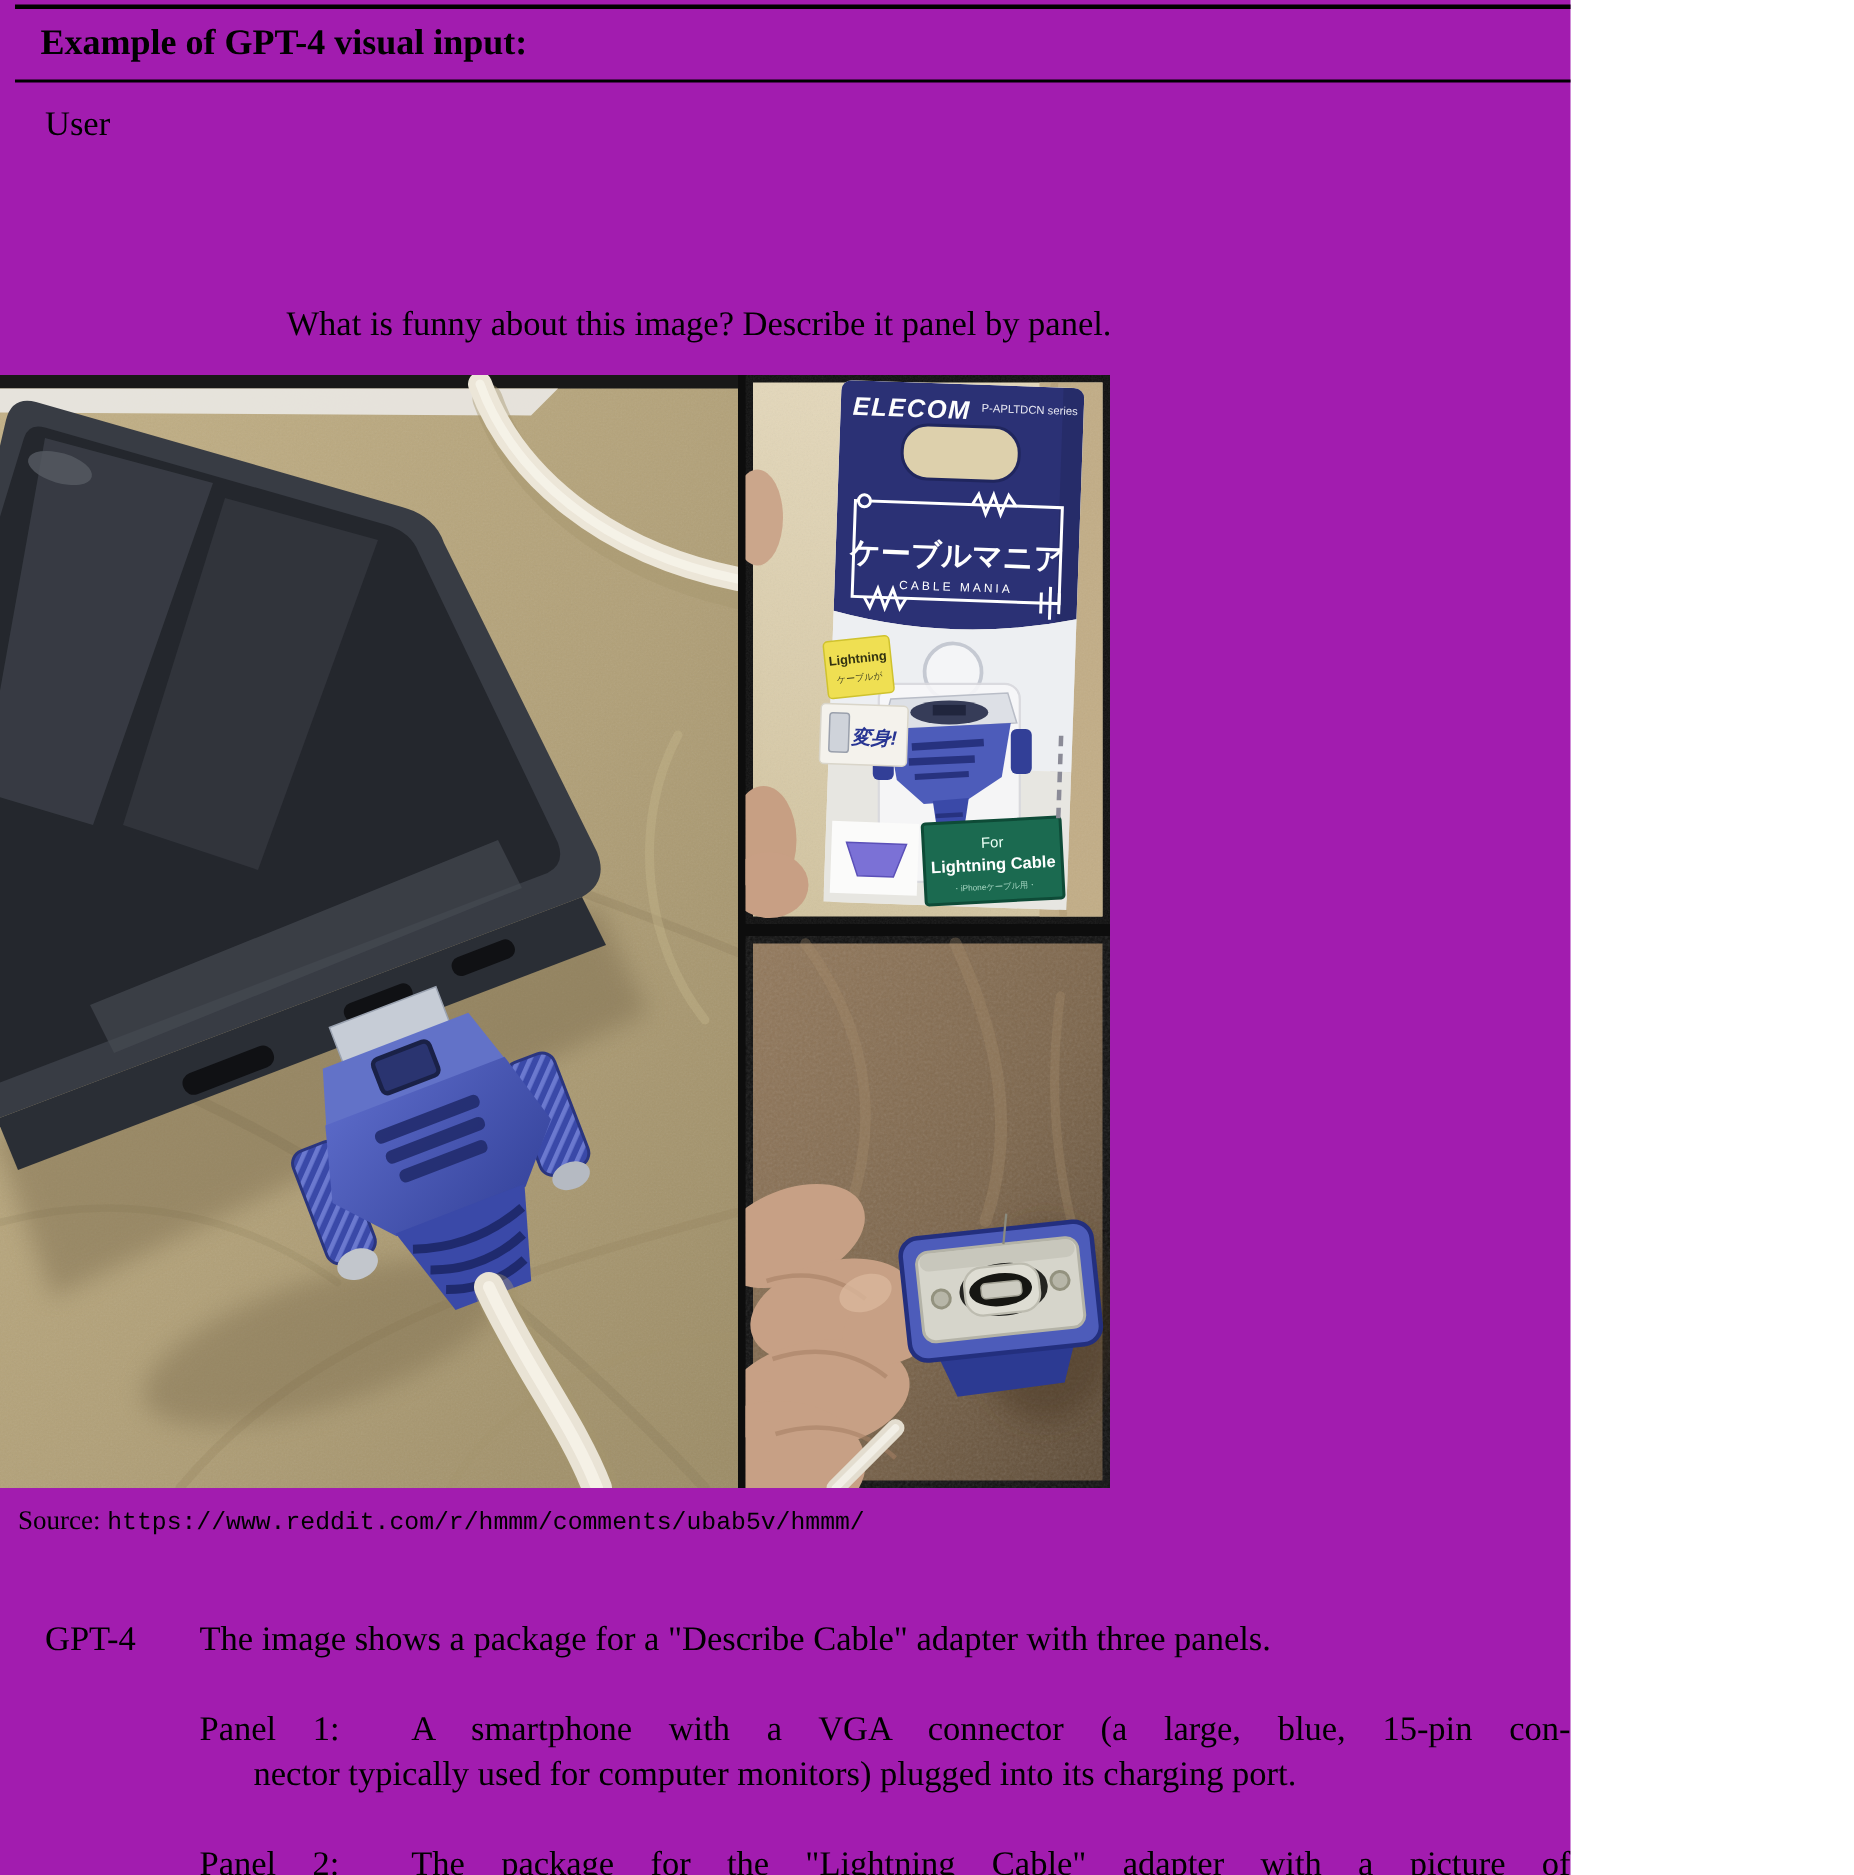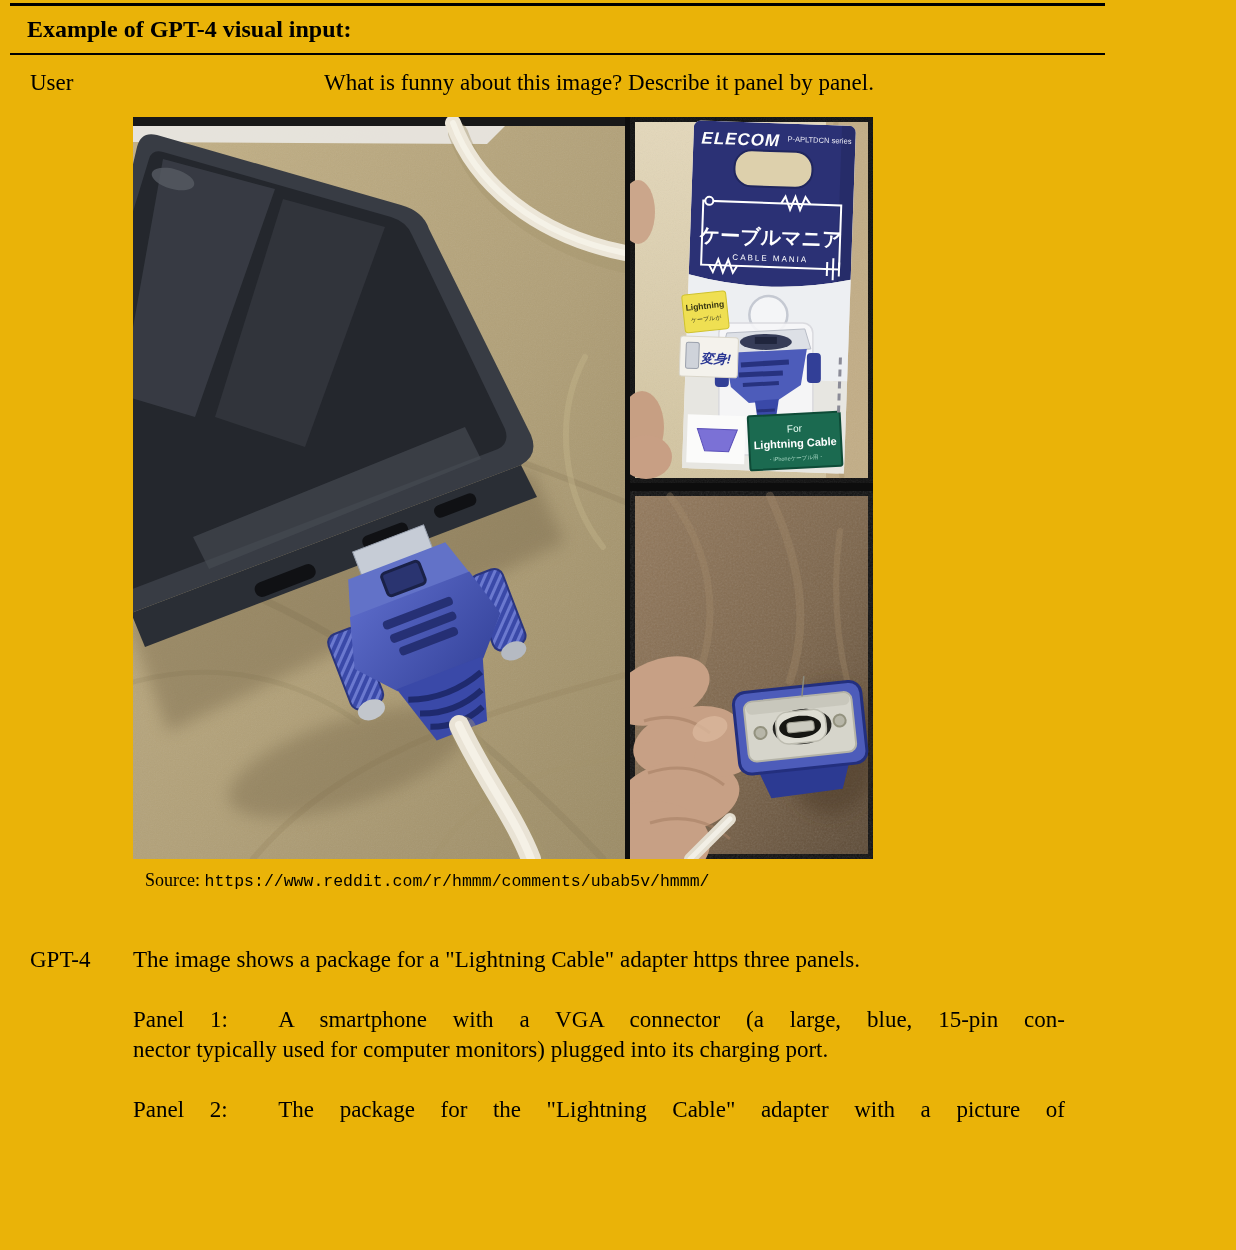--- a/index.html
+++ b/index.html
@@ -1,47 +1,47 @@
 <!DOCTYPE html>
 <html><head>
 <meta charset="utf-8">
 <style>
   html,body{margin:0;padding:0;background:#ffffff;}
   .page{
-    position:relative;width:1236px;height:1250px;background:#eab308;
+    position:relative;width:1047px;height:1250px;background:#a21caf;
     font-family:"Liberation Serif", serif;color:#000;overflow:hidden;
   }
   .rule{background:#000;width:1095px;margin-left:10px;}
   .rule-thick{height:3px;margin-top:3px;}
   .rule-thin{height:2px;}
   .title{
     font-size:24px;font-weight:bold;margin:9px 0 9px 27px;line-height:1.2;
   }
   .turn{display:flex;align-items:flex-start;}
   .speaker{
     width:133px;flex:0 0 133px;padding-left:30px;box-sizing:border-box;
     font-size:23px;line-height:30px;
   }
   .content{width:932px;}
   .question{font-size:23px;line-height:30px;margin:0;text-align:center;}
-  .turn-user{margin-top:13px;}
+  .turn-user{margin-top:13px;flex-direction:column;}
   .fig{margin:0;}
   .fig-grid{
     margin-top:19px;width:740px;background:#0d0d0d;
     display:flex;gap:5px;
   }
   .fig-left{width:492px;height:742px;flex:0 0 492px;}
   .fig-right{width:243px;display:flex;flex-direction:column;gap:8px;}
   svg{display:block;}
   .source-line{margin-top:9px;font-size:18px;line-height:24px;margin-left:12px;}
   .src-url{font-family:"Liberation Mono", monospace;font-size:16.5px;}
   .turn-gpt{margin-top:51px;}
   .gpt-par{font-size:23px;line-height:30px;margin:0 0 30px 0;}
   .jline1{display:block;text-align:justify;text-align-last:justify;}
-  .jline2{display:block;}
+  .jline2{display:block;margin-left:36px;}
   .svg-sans{font-family:"Liberation Sans", sans-serif;}
 </style>
 </head>
 <body>
 
 <div class="page">
 
   <div class="rule rule-thick"></div>
   <div class="title">Example of GPT-4 visual input:</div>
   <div class="rule rule-thin"></div>
@@ -326,21 +326,21 @@
           <span class="src-label">Source:</span>
           <span class="src-url">https://www.reddit.com/r/hmmm/comments/ubab5v/hmmm/</span>
         </figcaption>
       </figure>
     </div>
   </div>
 
   <div class="turn turn-gpt">
     <div class="speaker">GPT-4</div>
     <div class="content">
-      <p class="gpt-par">The image shows a package for a "Lightning Cable" adapter https three panels.</p>
+      <p class="gpt-par">The image shows a package for a "Describe Cable" adapter with three panels.</p>
 
       <p class="gpt-par">
         <span class="jline1">Panel 1:&nbsp; A smartphone with a VGA connector (a large, blue, 15-pin con-</span>
         <span class="jline2">nector typically used for computer monitors) plugged into its charging port.</span>
       </p>
 
       <p class="gpt-par">
         <span class="jline1">Panel 2:&nbsp; The package for the "Lightning Cable" adapter with a picture of</span>
       </p>
 

